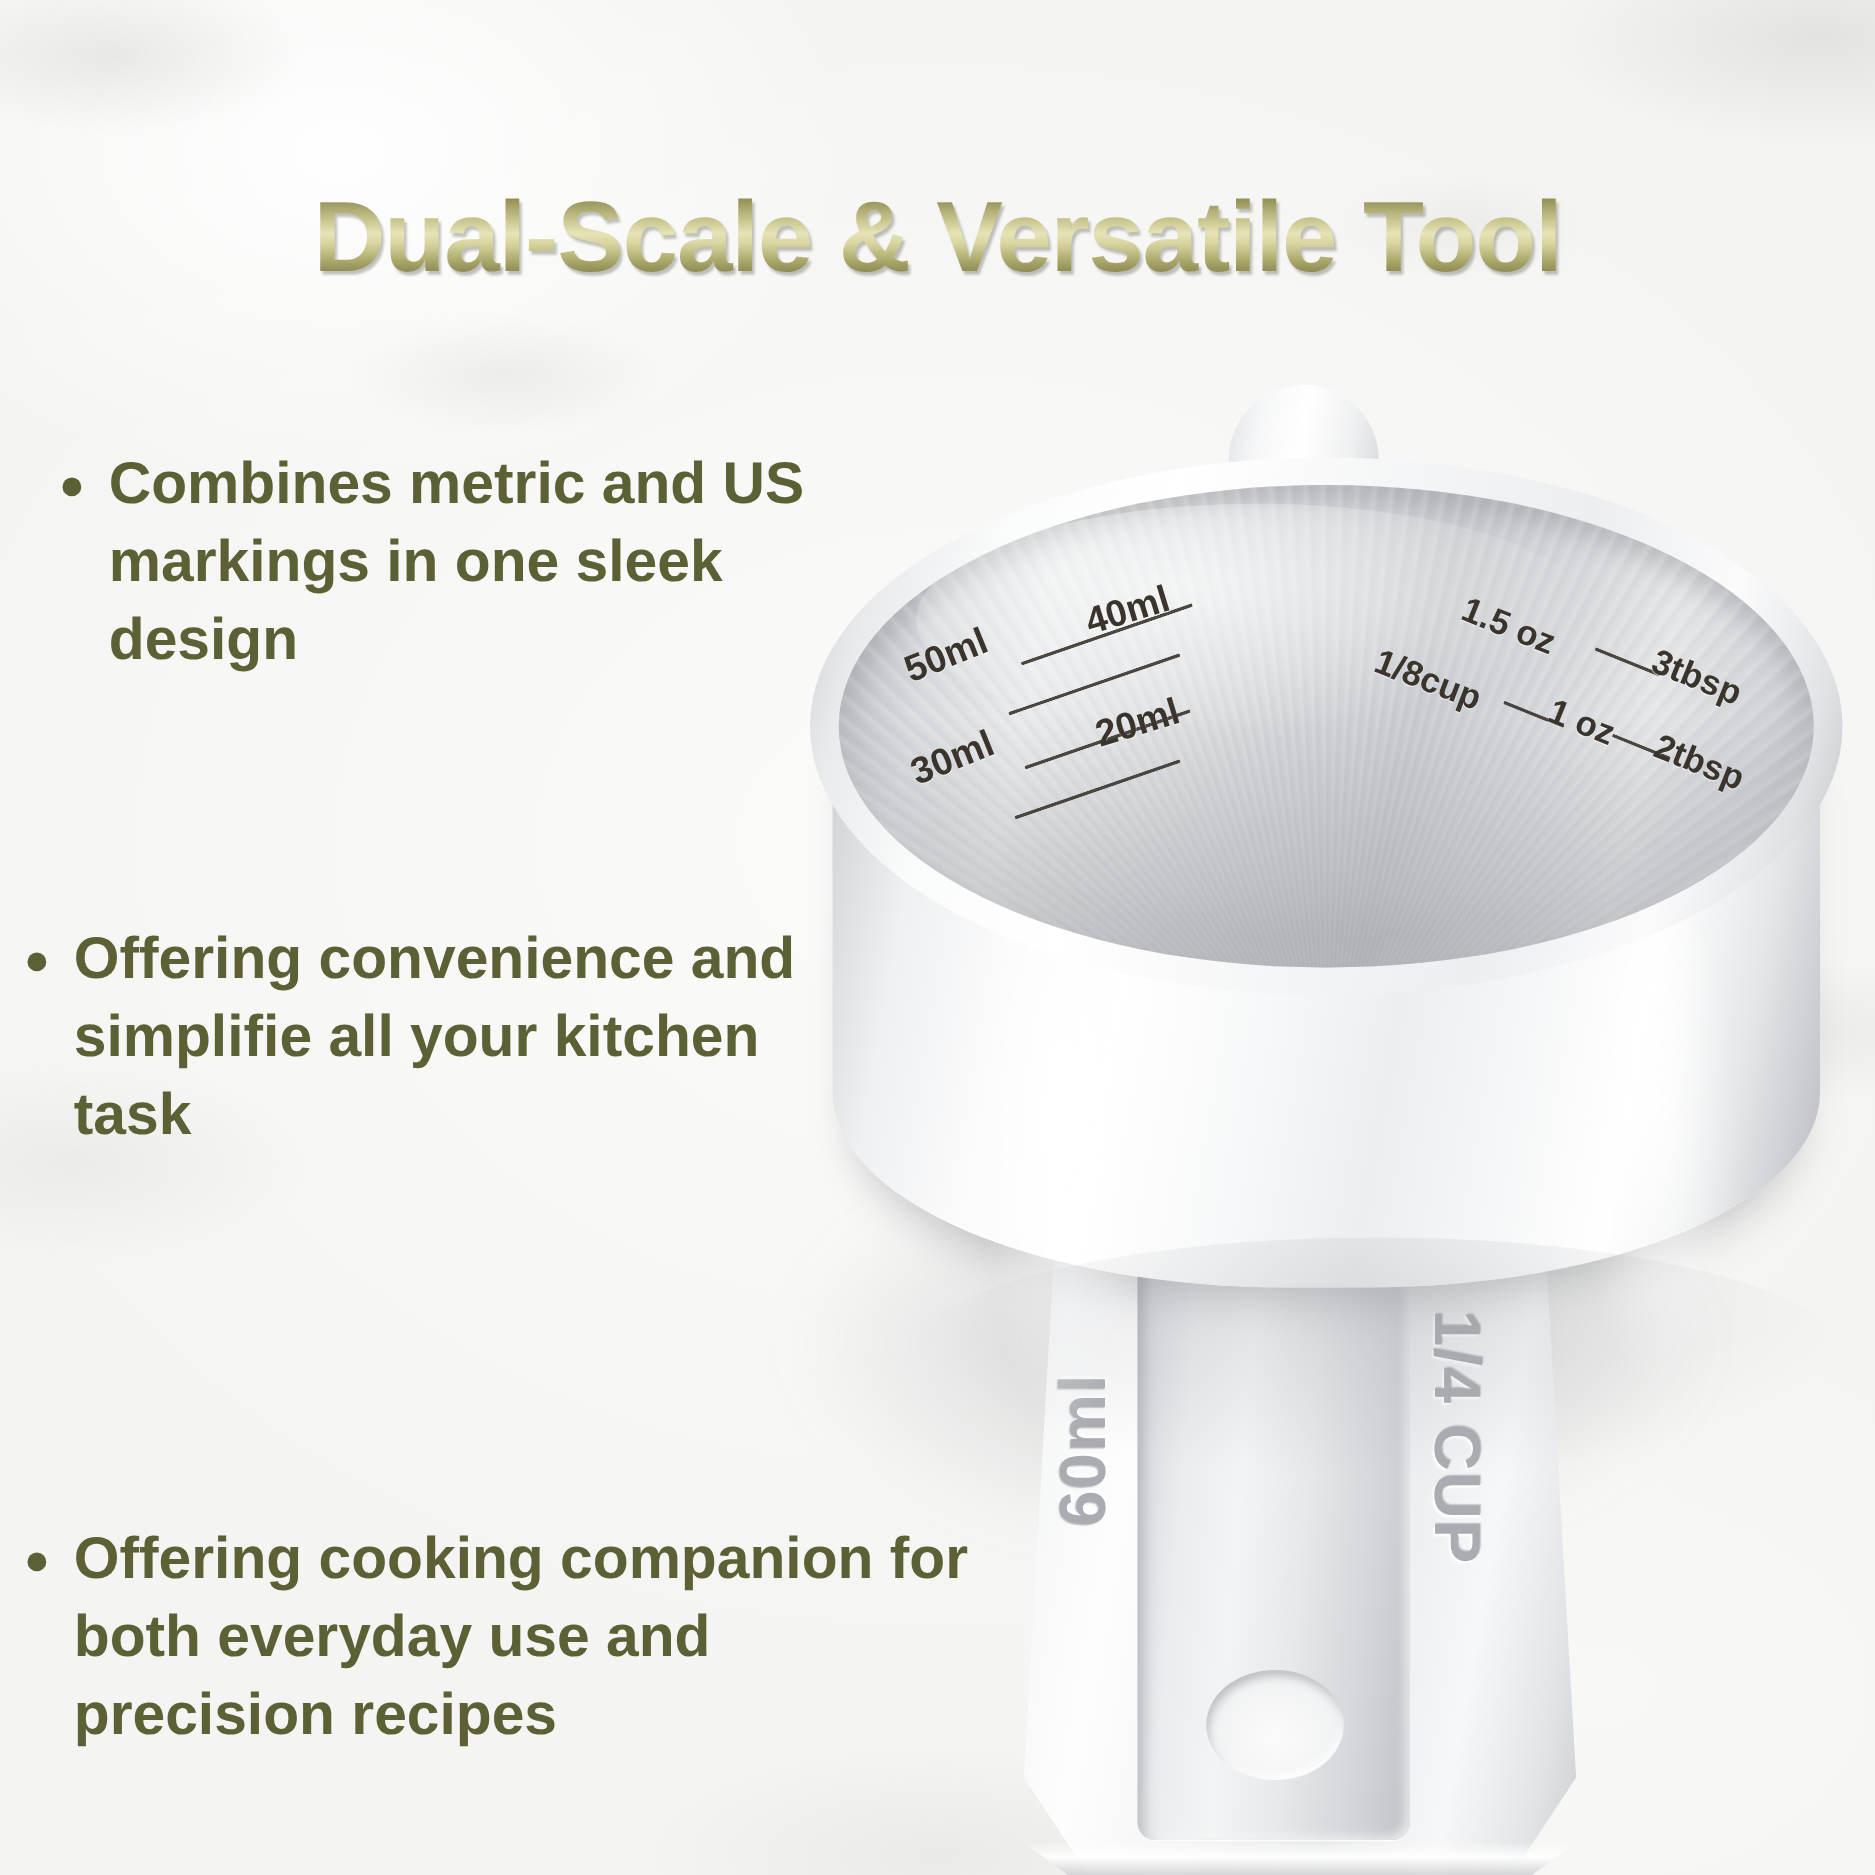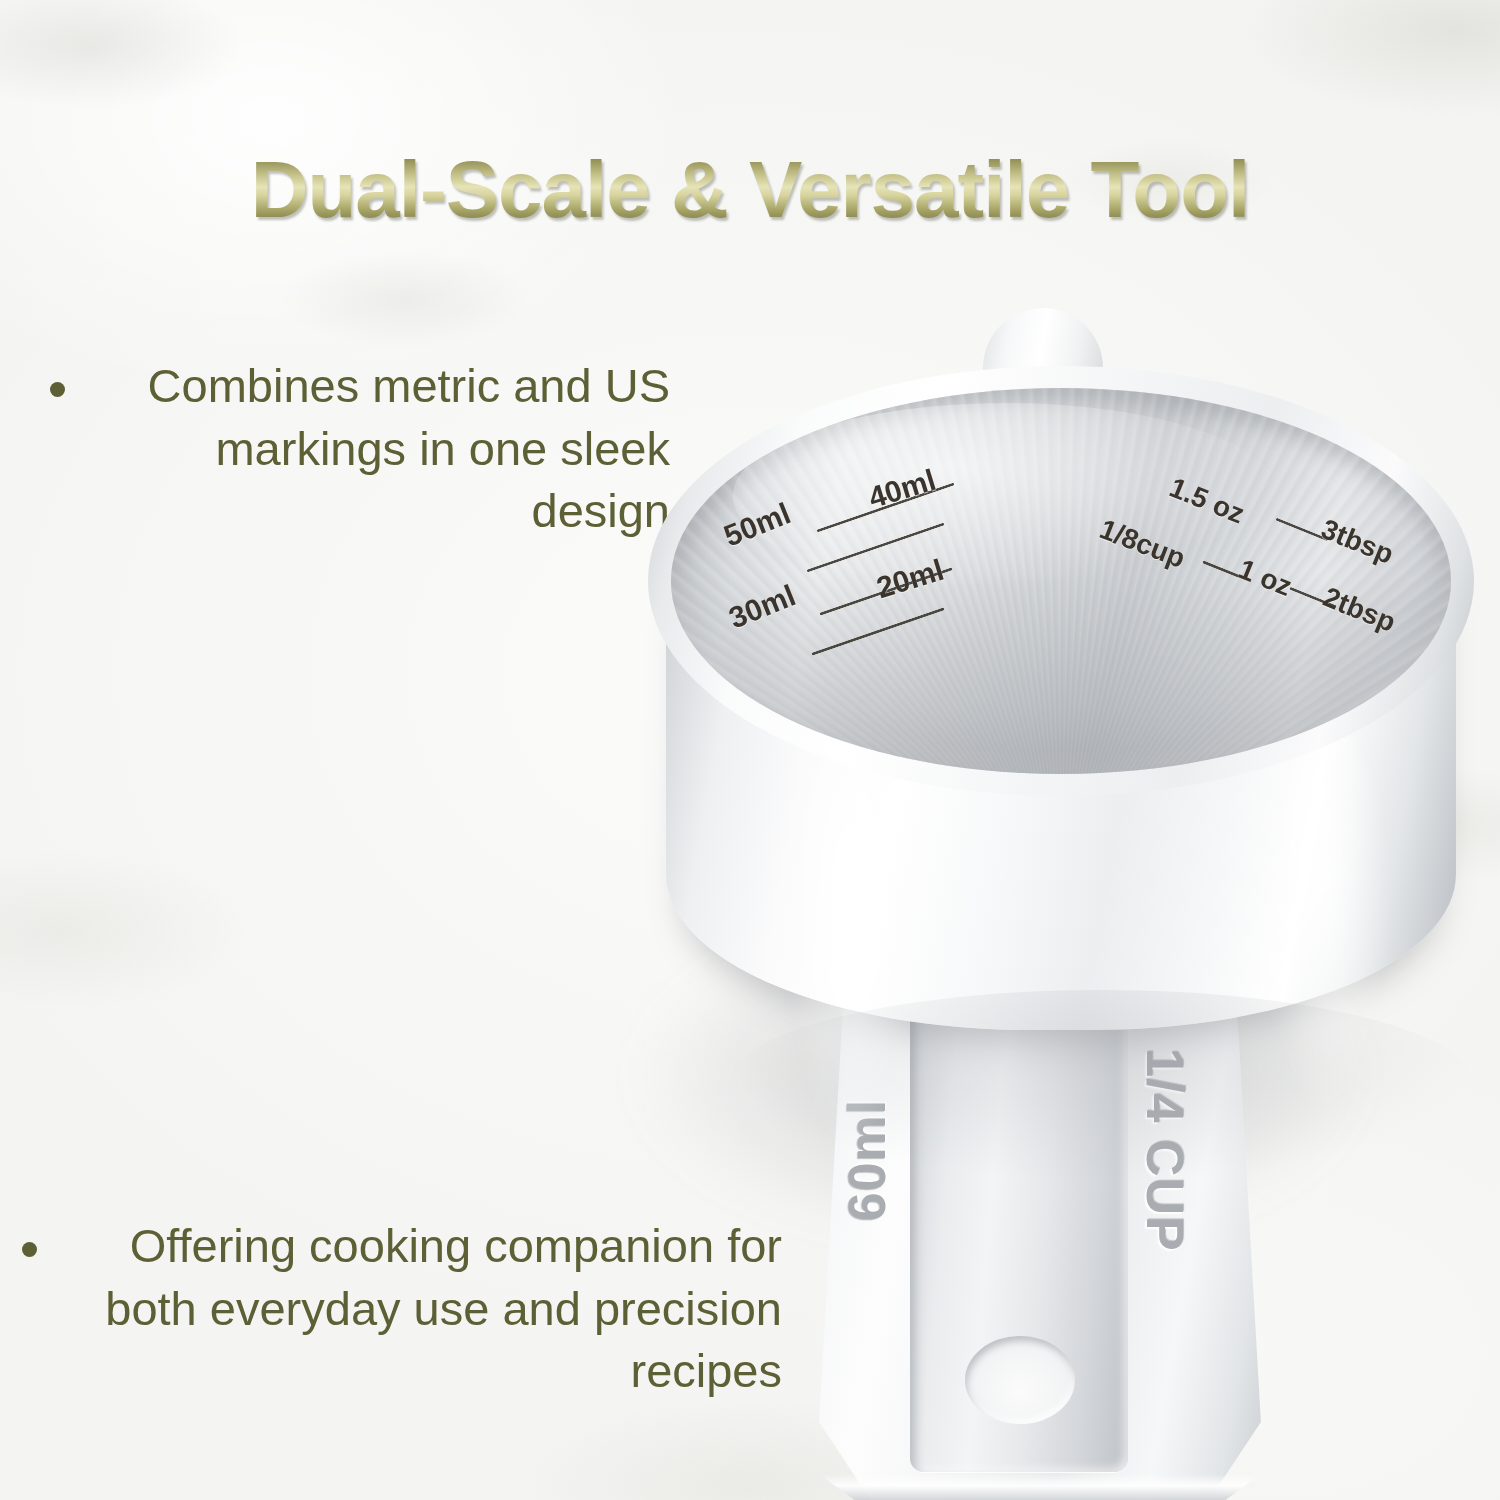--- a/index.html
+++ b/index.html
@@ -42,21 +42,21 @@
     -webkit-background-clip:text;background-clip:text;
     -webkit-text-fill-color:transparent;color:transparent;
     display:inline-block;
     filter:drop-shadow(2px 3px 1px rgba(120,120,110,0.45));
   }
 
   
   .bullets{position:absolute;left:0;top:0;width:800px;height:1500px;}
   .bullet{
     position:absolute;display:flex;align-items:flex-start;
-    color:#5d5f35;font-size:47px;line-height:1.33;font-weight:normal;text-align:right;
+    color:#5d5f35;font-size:47px;line-height:1.33;font-weight:bold;
   }
   .bullet .dot{
     flex:0 0 auto;width:15px;height:15px;border-radius:50%;
     background:#5d5f35;margin-top:27px;margin-right:22px;
   }
   .bullet .btext{flex:1 1 auto;}
   #bullet-0{left:50px;top:355px;width:620px;}
   #bullet-1{left:22px;top:735px;width:640px;}
   #bullet-2{left:22px;top:1215px;width:760px;}
 
@@ -250,20 +250,24 @@
     <span class="grad">Dual-Scale &amp; Versatile Tool</span>
   </div>
 
   <div class="bullets">
 
     <div class="bullet" id="bullet-0">
       <span class="dot"></span>
       <span class="btext">Combines metric and US markings in one sleek design</span>
     </div>
 
+    <div class="bullet" id="bullet-1">
+      <span class="dot"></span>
+      <span class="btext">Offering convenience and simplifie all your kitchen task</span>
+    </div>
 
     <div class="bullet" id="bullet-2">
       <span class="dot"></span>
       <span class="btext">Offering cooking companion for both everyday use and precision recipes</span>
     </div>
 
   </div>
 
   <div class="cup-wrap">
 

